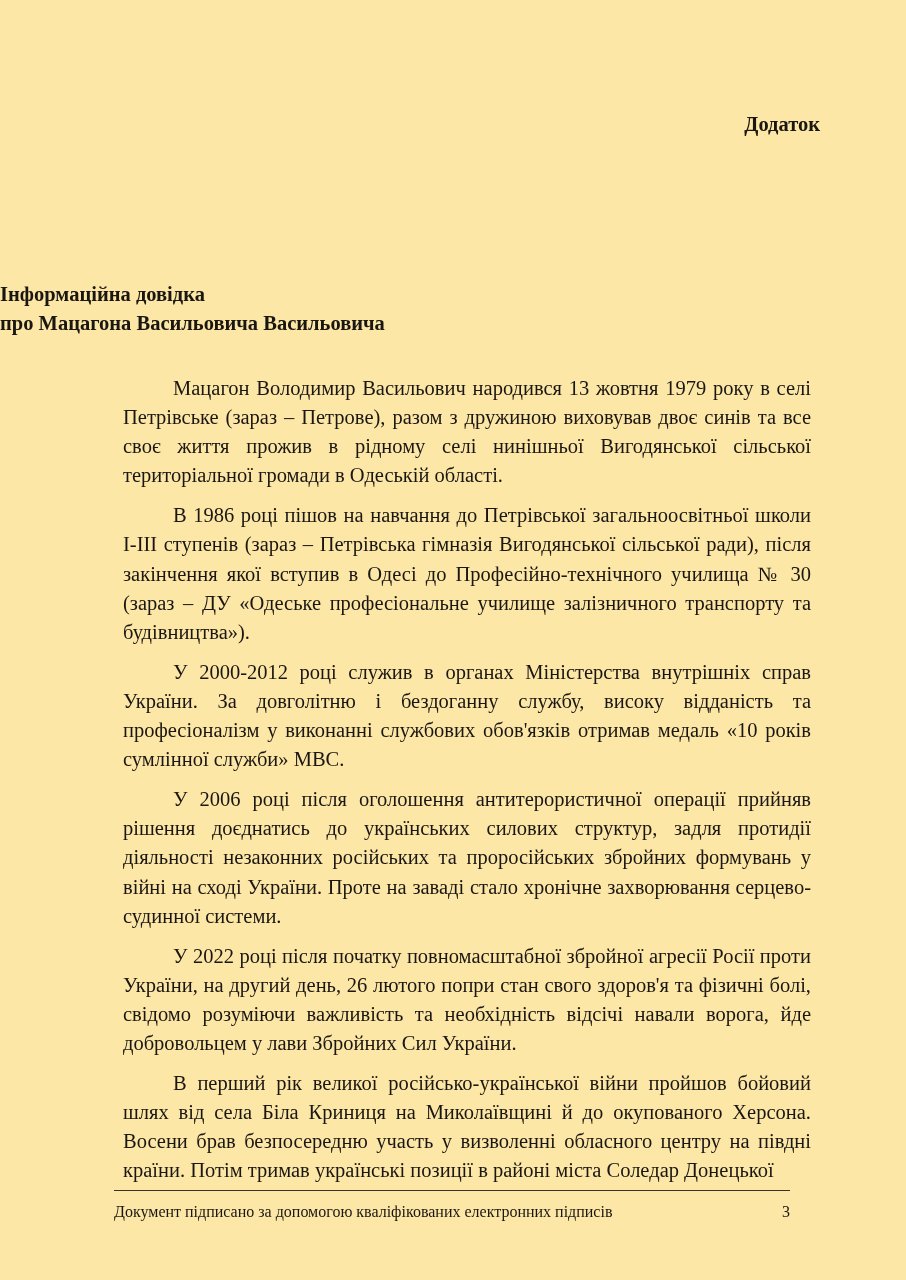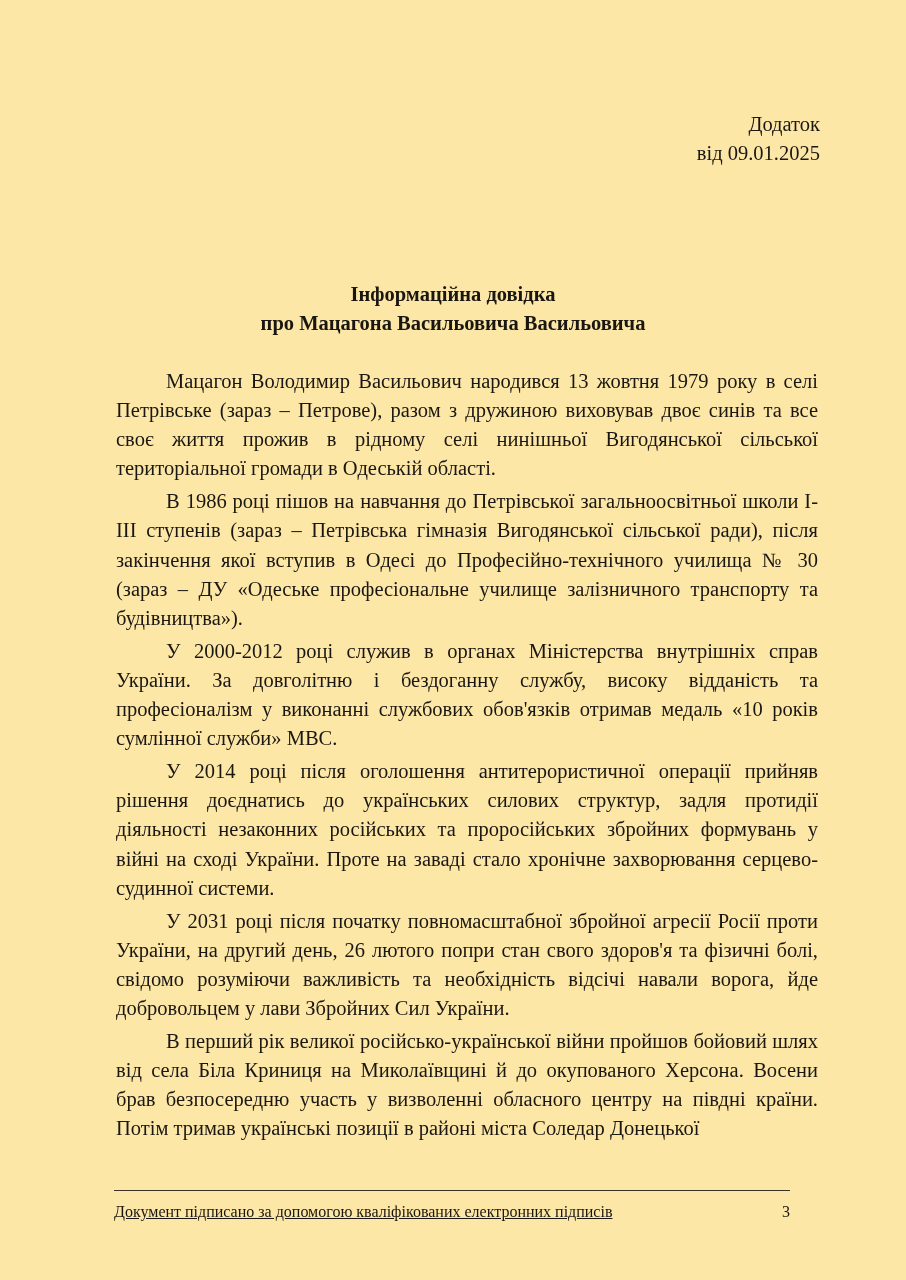--- a/index.html
+++ b/index.html
@@ -7,63 +7,62 @@
       width: 906px; height: 1280px;
       background: #fde7a6;
       font-family: "Liberation Serif", serif;
       color: #1a1713;
       position: relative;
       overflow: hidden;
     }
     .page { position: absolute; left: 0; top: 0; width: 906px; height: 1280px; }
     .annex {
       position: absolute; right: 86px; top: 110px;
-      text-align: right; font-size: 20.5px; line-height: 29px;
+      text-align: right; font-size: 20.5px; line-height: 29px; font-weight: bold;
     }
     .title {
       position: absolute; left: 0; right: 0; top: 280px;
-      text-align: center; font-weight: bold; font-size: 20.5px; line-height: 29px;
+      font-weight: bold; font-size: 20.5px; line-height: 29px;
     }
     .body {
       position: absolute; left: 112px; width: 710px; top: 363px;
       font-size: 20.5px; line-height: 29.1px; text-align: justify;
     }
-    .body p { margin: 4px; text-indent: 50px; }
+    .body p { margin: 11px; text-indent: 50px; }
     .footer-rule {
       position: absolute; left: 114px; width: 676px; top: 1190px;
       border-top: 1.6px solid #3a3325;
     }
     .footer-text {
       position: absolute; left: 114px; top: 1201px;
-      font-size: 16px; line-height: 22px; text-decoration: underline;
+      font-size: 16px; line-height: 22px;
     }
     .page-num {
       position: absolute; left: 782px; top: 1201px;
       font-size: 16px; line-height: 22px;
     }
   </style>
 </head>
 <body>
 
 <div class="page">
   <div class="annex">
     <div>Додаток</div>
-    <div>від 09.01.2025</div>
   </div>
 
   <div class="title">
     <div>Інформаційна довідка</div>
     <div>про Мацагона Васильовича Васильовича</div>
   </div>
 
   <div class="body">
     <p>Мацагон Володимир Васильович народився 13 жовтня 1979 року в селі Петрівське (зараз – Петрове), разом з дружиною виховував двоє синів та все своє життя прожив в рідному селі нинішньої Вигодянської сільської територіальної громади в Одеській області.</p>
     <p>В 1986 році пішов на навчання до Петрівської загальноосвітньої школи I-III ступенів (зараз – Петрівська гімназія Вигодянської сільської ради), після закінчення якої вступив в Одесі до Професійно-технічного училища № 30 (зараз – ДУ «Одеське професіональне училище залізничного транспорту та будівництва»).</p>
     <p>У 2000-2012 році служив в органах Міністерства внутрішніх справ України. За довголітню і бездоганну службу, високу відданість та професіоналізм у виконанні службових обов'язків отримав медаль «10 років сумлінної служби» МВС.</p>
-    <p>У 2014 році після оголошення антитерористичної операції прийняв рішення доєднатись до українських силових структур, задля протидії діяльності незаконних російських та проросійських збройних формувань у війні на сході України. Проте на заваді стало хронічне захворювання серцево-судинної системи.</p>
-    <p>У 2031 році після початку повномасштабної збройної агресії Росії проти України, на другий день, 26 лютого попри стан свого здоров'я та фізичні болі, свідомо розуміючи важливість та необхідність відсічі навали ворога, йде добровольцем у лави Збройних Сил України.</p>
+    <p>У 2006 році після оголошення антитерористичної операції прийняв рішення доєднатись до українських силових структур, задля протидії діяльності незаконних російських та проросійських збройних формувань у війні на сході України. Проте на заваді стало хронічне захворювання серцево-судинної системи.</p>
+    <p>У 2022 році після початку повномасштабної збройної агресії Росії проти України, на другий день, 26 лютого попри стан свого здоров'я та фізичні болі, свідомо розуміючи важливість та необхідність відсічі навали ворога, йде добровольцем у лави Збройних Сил України.</p>
     <p>В перший рік великої російсько-української війни пройшов бойовий шлях від села Біла Криниця на Миколаївщині й до окупованого Херсона. Восени брав безпосередню участь у визволенні обласного центру на півдні країни. Потім тримав українські позиції в районі міста Соледар Донецької</p>
   </div>
 
   <div class="footer-rule"></div>
   <div class="footer-text">Документ підписано за допомогою кваліфікованих електронних підписів</div>
   <div class="page-num">3</div>
 </div>
 
 </body></html>

